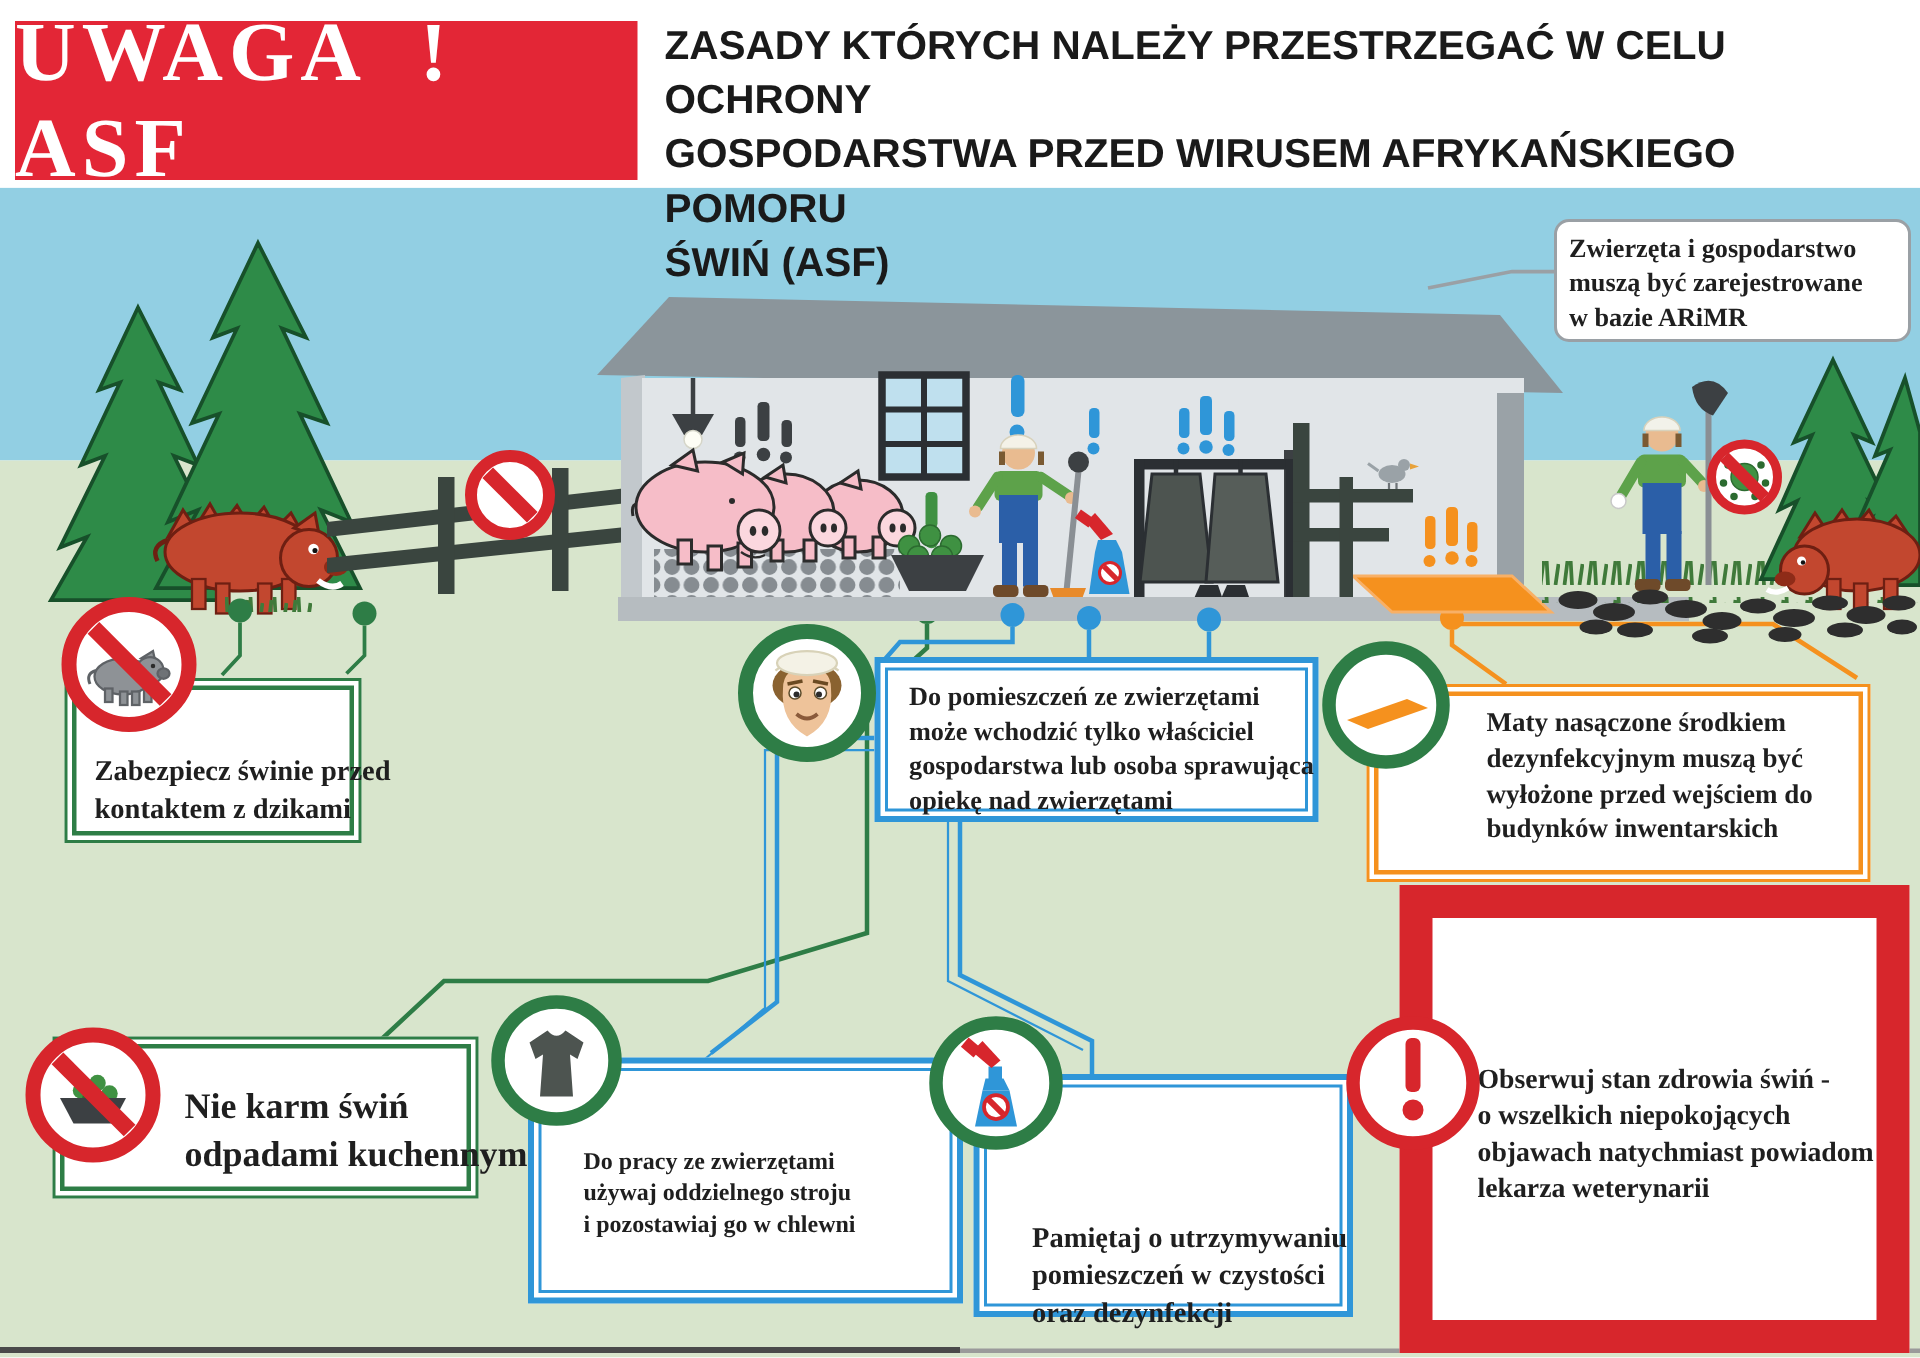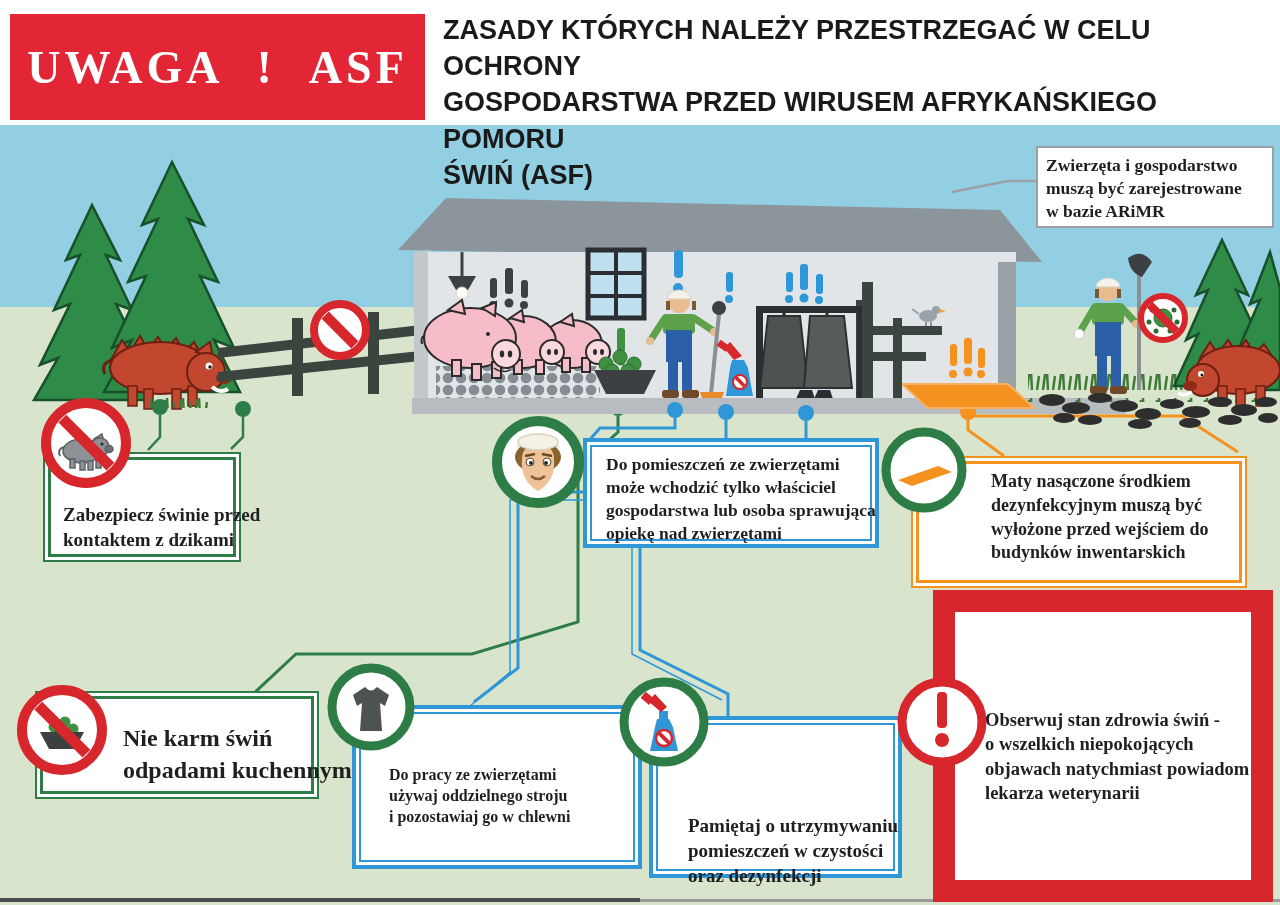--- a/index.html
+++ b/index.html
@@ -1,21 +1,21 @@
 <!DOCTYPE html>
 <html><head>
 <meta charset="utf-8">
 <style>
   html,body{margin:0;padding:0;background:#fff;}
   .poster{position:relative;width:1280px;height:905px;background:#fff;overflow:hidden;
           font-family:"Liberation Serif",serif;}
   
   .header{position:absolute;top:0;left:0;width:1280px;height:125px;background:#fff;z-index:4;}
   .banner{position:absolute;left:10px;top:14px;width:415px;height:106px;background:#e32636;
-          color:#fff;font-weight:bold;font-size:46px;display:flex;align-items:center;
+          color:#fff;font-weight:bold;font-size:56px;display:flex;align-items:center;
           justify-content:center;letter-spacing:4px;word-spacing:20px;}
   .title{position:absolute;left:443px;top:12px;width:830px;
          font-family:"Liberation Sans",sans-serif;font-weight:bold;font-size:27px;
          line-height:1.34;color:#1a1a1a;white-space:pre-line;}
   
   .scene{position:absolute;top:125px;left:0;z-index:1;}
   
   .callout{position:absolute;background:#fff;z-index:2;box-sizing:border-box;}
   .inner{width:100%;height:100%;box-sizing:border-box;}
   .green-box{border:2px solid #2e7d46;padding:3px;}
@@ -332,21 +332,21 @@
       <ellipse cx="1266" cy="402" rx="11" ry="5"></ellipse>
         <ellipse cx="1268" cy="418" rx="10" ry="5"></ellipse>
     </g>
 
     <path d="M952,192 L1008,181 L1036,181" fill="none" stroke="#9aa0a5" stroke-width="2.5"></path>
 
     <rect x="0" y="898" width="640" height="4" fill="#4a4a4a"></rect>
     <rect x="640" y="899" width="640" height="3" fill="#9a9a9a"></rect>
   </svg>
 
-  <div class="callout gray-box" style="left:1036px;top:146px;width:238px;height:82px;">
+  <div class="callout gray-box" style="left:1036px;top:146px;width:238px;height:82px;border-radius:10px;">
     <div class="txt" style="font-size:17.5px;padding:6px 8px;">Zwierzęta i gospodarstwo
 muszą być zarejestrowane
 w bazie ARiMR</div>
   </div>
 
   <div class="callout green-box" style="left:43px;top:452px;width:198px;height:110px;">
     <div class="inner">
         <div class="txt" style="font-size:19px;padding:42px 6px 6px 12px;">Zabezpiecz świnie przed
 kontaktem z dzikami</div>
       </div>

